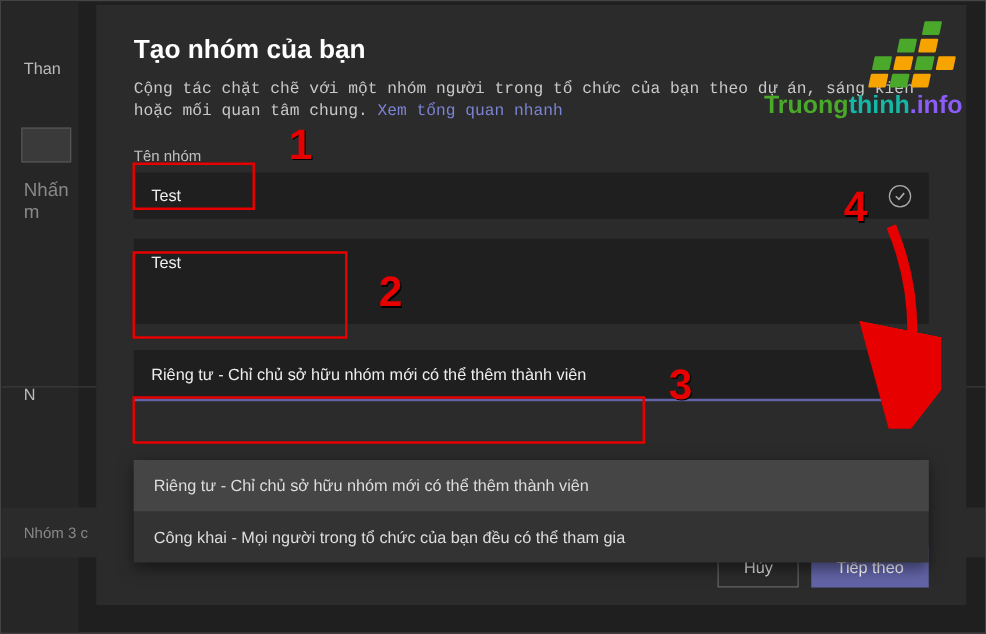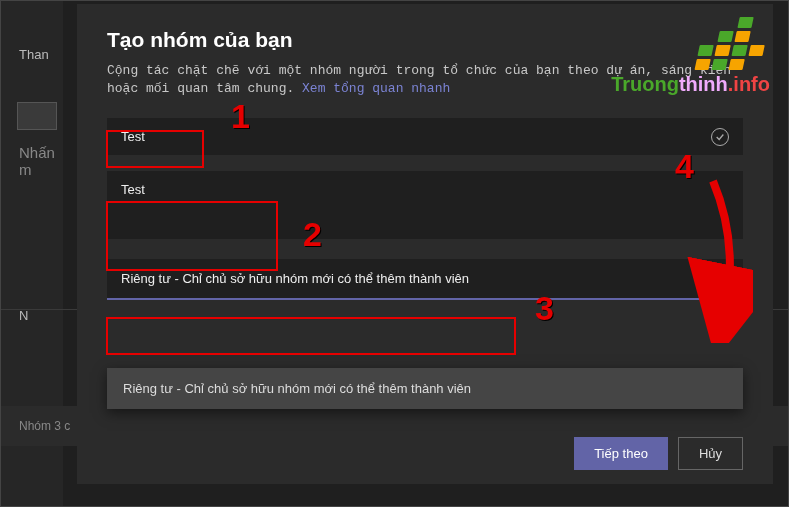--- a/index.html
+++ b/index.html
@@ -113,22 +113,22 @@
     width:70px; height:54px; margin-left:auto; margin-bottom:2px;
     display:grid; grid-template-columns:repeat(4,14px);
     grid-template-rows:repeat(4,11px); gap:3px;
     transform: skewX(-12deg);
   }
   .wm-logo span { background:#f7a400; border-radius:1px; }
   .wm-logo span.g { background:#4aa82a; }
   .wm-logo span.x { background:transparent; }
   .wm-text { font-size:20px; font-weight:700; }
   .wm-text .t1 { color:#4aa82a; }
-  .wm-text .t2 { color:#f0abfc; }
-  .wm-text .t3 { color:#ef4444; }
+  .wm-text .t2 { color:#14b8a6; }
+  .wm-text .t3 { color:#8b5cf6; }
 </style>
 </head>
 <body>
 
 <div class="bg-sidebar">
   <div class="side-item">Than</div>
   <div class="input-mock"></div>
   <div class="side-item" style="margin-top:14px;font-size:15px;color:#888">Nhấn m</div>
   <div class="side-item" style="margin-top:130px">N</div>
 </div>
@@ -136,20 +136,21 @@
 <div class="bg-row">
   <span>Nhóm 3 c</span>
 </div>
 
 <div class="dialog">
   <div class="dlg-title">Tạo nhóm của bạn</div>
   <div class="dlg-sub">
     <span>Cộng tác chặt chẽ với một nhóm người trong tổ chức của bạn theo dự án, sáng kiến hoặc mối quan tâm chung. </span><a href="#">Xem tổng quan nhanh</a>
   </div>
 
+  <div class="field-label">Tên nhóm</div>
   <div class="input-row">
     <input class="field-input" value="Test" style="">
     <span class="check-icon">
       <svg viewBox="0 0 12 12">
           <path d="M2 6 L5 9 L10 3" stroke="#aaa" stroke-width="1.5" fill="none"></path>
         </svg>
     </span>
   </div>
 
   <div class="input-row">
@@ -160,25 +161,26 @@
     <span>Riêng tư - Chỉ chủ sở hữu nhóm mới có thể thêm thành viên</span>
     <span>
       <svg viewBox="0 0 14 14">
           <path d="M2 5 L7 10 L12 5" stroke="#ccc" stroke-width="1.5" fill="none"></path>
         </svg>
     </span>
   </div>
 
   <div class="dropdown">
     <div class="opt sel">Riêng tư - Chỉ chủ sở hữu nhóm mới có thể thêm thành viên</div>
+    <div class="opt">Công khai - Mọi người trong tổ chức của bạn đều có thể tham gia</div>
   </div>
 
   <div class="btn-row">
+    <button class="btn btn-cancel">Hủy</button>
     <button class="btn btn-next">Tiếp theo</button>
-    <button class="btn btn-cancel">Hủy</button>
   </div>
 </div>
 
 <div class="anno-box" style="left:105px; top:129px; width:98px; height:38px;"></div>
 <div class="anno-num" style="left:230px; top:96px;">1</div>
 
 <div class="anno-box" style="left:105px; top:200px; width:172px; height:70px;"></div>
 <div class="anno-num" style="left:302px; top:214px;">2</div>
 
 <div class="anno-box" style="left:105px; top:316px; width:410px; height:38px;"></div>

